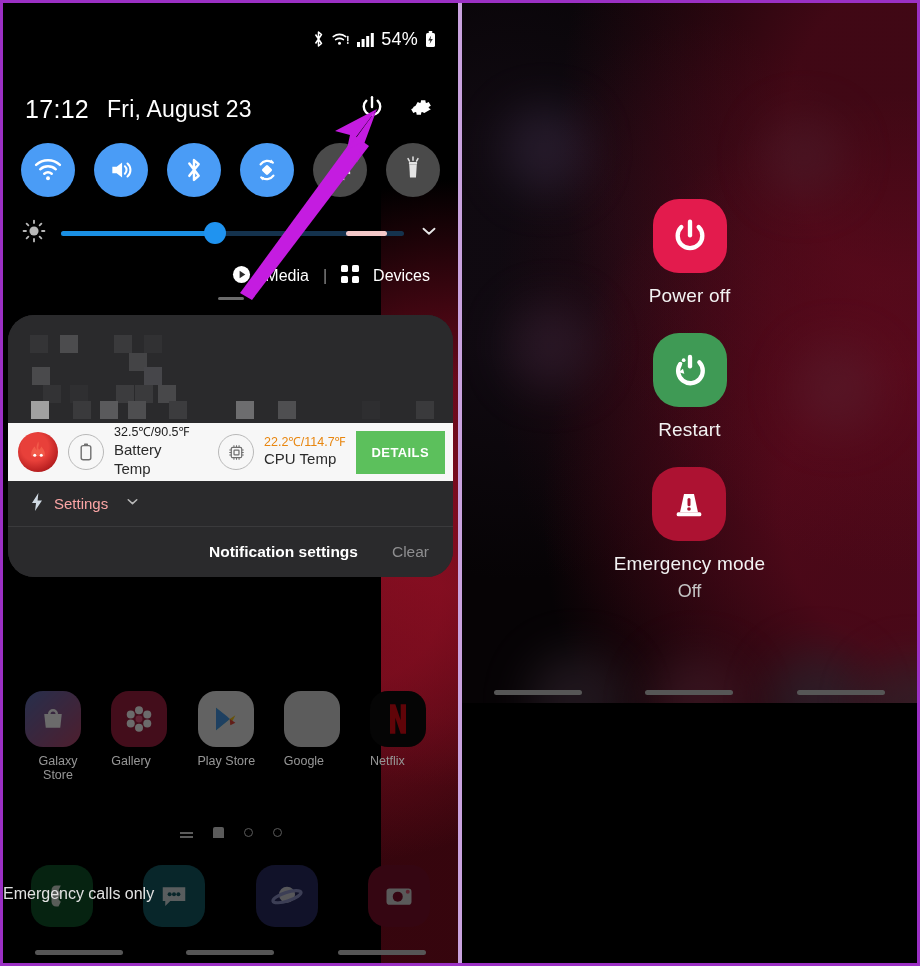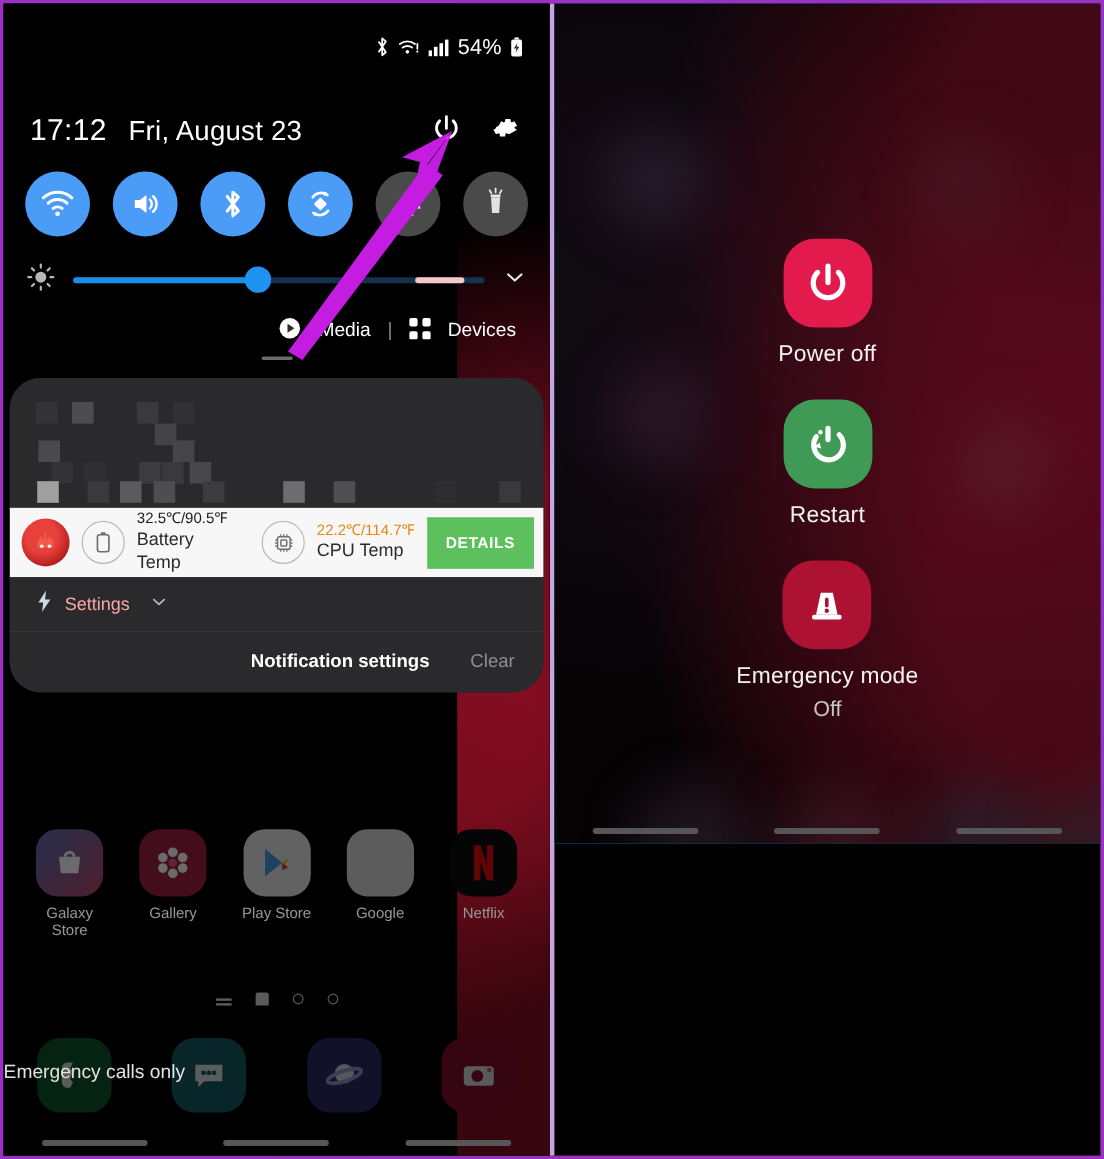--- a/index.html
+++ b/index.html
@@ -148,21 +148,21 @@
   }
   .nf-settings { color: #fff; font-size: 15.5px; font-weight: bold; }
   .nf-clear { color: #8e8e90; font-size: 15.5px; }
 
   
   .apps-row {
     position: absolute; left: 0; right: 0; display: flex;
     justify-content: space-between; padding: 0 22px; z-index: 2;
   }
   .apps-row.r1 { top: 688px; }
-  .app { width: 66px; display: flex; flex-direction: column; align-items: center; gap: 7px; }
+  .app { width: 66px; display: flex; flex-direction: column; align-items: flex-start; gap: 7px; }
   .app-ico {
     width: 56px; height: 56px; border-radius: 18px;
     display: flex; align-items: center; justify-content: center;
     filter: brightness(0.42);
   }
   .app-lbl {
     font-size: 12.5px; color: #cfcfcf; text-align: center; line-height: 1.15;
     filter: brightness(0.72);
   }
 

